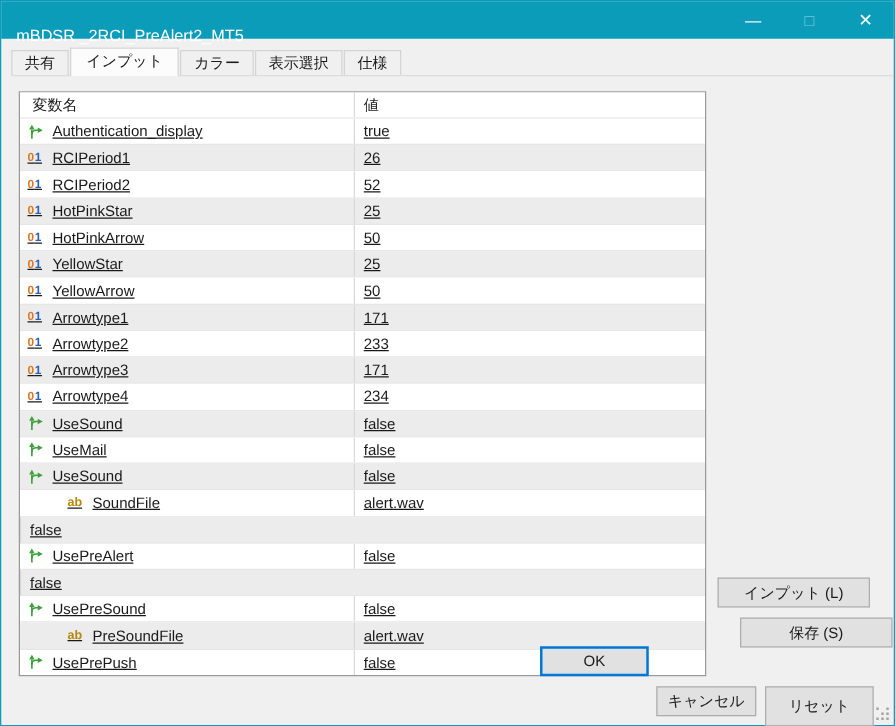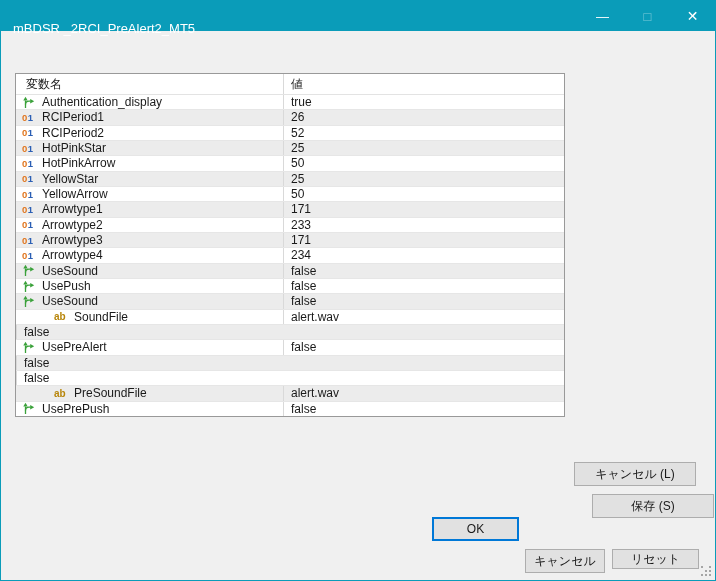--- a/index.html
+++ b/index.html
@@ -55,21 +55,21 @@
   .tab.active {
     height: 23px; line-height: 21px;
     padding: 0 12px;
     background: #fcfcfc;
     margin-bottom: -1px;
     position: relative; z-index: 2;
   }
   
   .ptable {
     position: absolute; left: 14px; top: 72px;
-    width: 550px; height: 344px;
+    width: 550px; height: 468px;
     background: #ffffff;
     border: 1px solid #999999;
   }
   .thead {
     position: absolute; left: 0; right: 0; top: 0; height: 21px;
     display: grid; grid-template-columns: 267px 1fr;
     background: #ffffff;
     border-bottom: 1px solid #e3e3e3;
   }
   .th { display: flex; align-items: center; }
@@ -77,20 +77,21 @@
   .th.value { border-left: 1px solid #d9d9d9; padding-left: 7px; }
   .tbody {
     position: absolute; left: 0; right: 0; top: 21px; bottom: 0;
     display: flex; flex-direction: column;
   }
   .row {
     flex: 1 1 auto;
     display: grid; grid-template-columns: 267px 1fr;
     border-bottom: 1px solid #e6e6e6;
     background: #ffffff;
+    text-decoration: underline;
   }
   .row:last-child { border-bottom: none; }
   .row.alt { background: #ececec; }
   .cell { display: flex; align-items: center; overflow: hidden; white-space: nowrap; }
   .cell.name { padding-left: 6px; }
   .cell.value { border-left: 1px solid #d9d9d9; padding-left: 7px; }
   .ticon {
     width: 16px; min-width: 16px; height: 14px;
     display: inline-flex; align-items: center; justify-content: flex-start;
     margin-right: 4px;
@@ -106,21 +107,21 @@
     border: 1px solid #adadad;
     font-family: "Liberation Sans", "DejaVu Sans", sans-serif;
     font-size: 12px; color: #1a1a1a;
     display: flex; align-items: center; justify-content: center;
     cursor: default; white-space: nowrap;
   }
   .btn-load { left: 573px; top: 461px; width: 122px; height: 24px; }
   .btn-save { left: 573px; top: 493px; width: 122px; height: 24px; margin-left: 18px; }
   .btn-ok   { left: 431px; top: 516px; width: 87px; height: 24px; border: 2px solid #0078d7; }
   .btn-cancel { left: 524px; top: 548px; width: 80px; height: 24px; }
-  .btn-reset  { left: 611px; top: 548px; width: 87px; height: 20px; }
+  .btn-reset  { left: 611px; top: 548px; width: 87px; height: 32px; }
   
   .grip { position: absolute; right: 3px; bottom: 3px; width: 11px; height: 11px; }
   .grip::before {
     content: ""; position: absolute; left: 0; top: 0;
     width: 2px; height: 2px; background: #a5a5a5;
     box-shadow: 8px 0 0 #a5a5a5, 4px 4px 0 #a5a5a5, 8px 4px 0 #a5a5a5,
                 0 8px 0 #a5a5a5, 4px 8px 0 #a5a5a5, 8px 8px 0 #a5a5a5;
   }
 </style>
 </head>
@@ -136,20 +137,27 @@
       </div>
       <div class="win-btn maximize">
         <span>□</span>
       </div>
       <div class="win-btn close">
         <span>✕</span>
       </div>
     </div>
   </div>
 
+  <div class="tabbar">
+    <div class="tab">共有</div>
+    <div class="tab active">インプット</div>
+    <div class="tab">カラー</div>
+    <div class="tab">表示選択</div>
+    <div class="tab">仕様</div>
+  </div>
 
   <div class="ptable">
     <div class="thead">
       <div class="th name">変数名</div>
       <div class="th value">値</div>
     </div>
     <div class="tbody" id="rows">
         <div class="row">
           <div class="cell name">
             <span class="ticon bool">
@@ -293,21 +301,21 @@
                 <g fill="none" stroke="#3aa13a" stroke-width="1.3">
                   <path d="M3.5 12 L3.5 4.5"></path>
                   <path d="M3.5 8.5 C3.5 5.8 5 5.2 7 5.2 L8.6 5.2"></path>
                 </g>
                 <g fill="#3aa13a">
                   <path d="M1.3 4.6 L3.5 0.8 L5.7 4.6 Z"></path>
                   <path d="M8.2 3 L12.2 5.2 L8.2 7.4 Z"></path>
                 </g>
               </svg>
             </span>
-            <span>UsePush</span>
+            <span>UseMail</span>
           </div>
           <div class="cell value">false</div>
         </div>
         <div class="row alt">
           <div class="cell name">
             <span class="ticon bool">
               <svg width="13" height="13" viewBox="0 0 13 13">
                 <g fill="none" stroke="#3aa13a" stroke-width="1.3">
                   <path d="M3.5 12 L3.5 4.5"></path>
                   <path d="M3.5 8.5 C3.5 5.8 5 5.2 7 5.2 L8.6 5.2"></path>
@@ -347,20 +355,35 @@
               </svg>
             </span>
             <span>UsePreAlert</span>
           </div>
           <div class="cell value">false</div>
         </div>
         <div class="row alt">
           <div class="cell value">false</div>
         </div>
         <div class="row">
+          <div class="cell name">
+            <span class="ticon bool">
+              <svg width="13" height="13" viewBox="0 0 13 13">
+                <g fill="none" stroke="#3aa13a" stroke-width="1.3">
+                  <path d="M3.5 12 L3.5 4.5"></path>
+                  <path d="M3.5 8.5 C3.5 5.8 5 5.2 7 5.2 L8.6 5.2"></path>
+                </g>
+                <g fill="#3aa13a">
+                  <path d="M1.3 4.6 L3.5 0.8 L5.7 4.6 Z"></path>
+                  <path d="M8.2 3 L12.2 5.2 L8.2 7.4 Z"></path>
+                </g>
+              </svg>
+            </span>
+            <span>UsePreSound</span>
+          </div>
           <div class="cell value">false</div>
         </div>
         <div class="row alt">
           <div class="cell name">
             <span class="ticon string">ab</span>
             <span>PreSoundFile</span>
           </div>
           <div class="cell value">alert.wav</div>
         </div>
         <div class="row">
@@ -377,21 +400,21 @@
                 </g>
               </svg>
             </span>
             <span>UsePrePush</span>
           </div>
           <div class="cell value">false</div>
         </div>
       </div>
   </div>
 
-  <div class="btn btn-load">キャンセル (L)</div>
+  <div class="btn btn-load">インプット (L)</div>
   <div class="btn btn-save">保存 (S)</div>
 
   <div class="btn btn-ok">OK</div>
   <div class="btn btn-cancel">キャンセル</div>
   <div class="btn btn-reset">リセット</div>
 
   <div class="grip"></div>
 
 </div>
 

